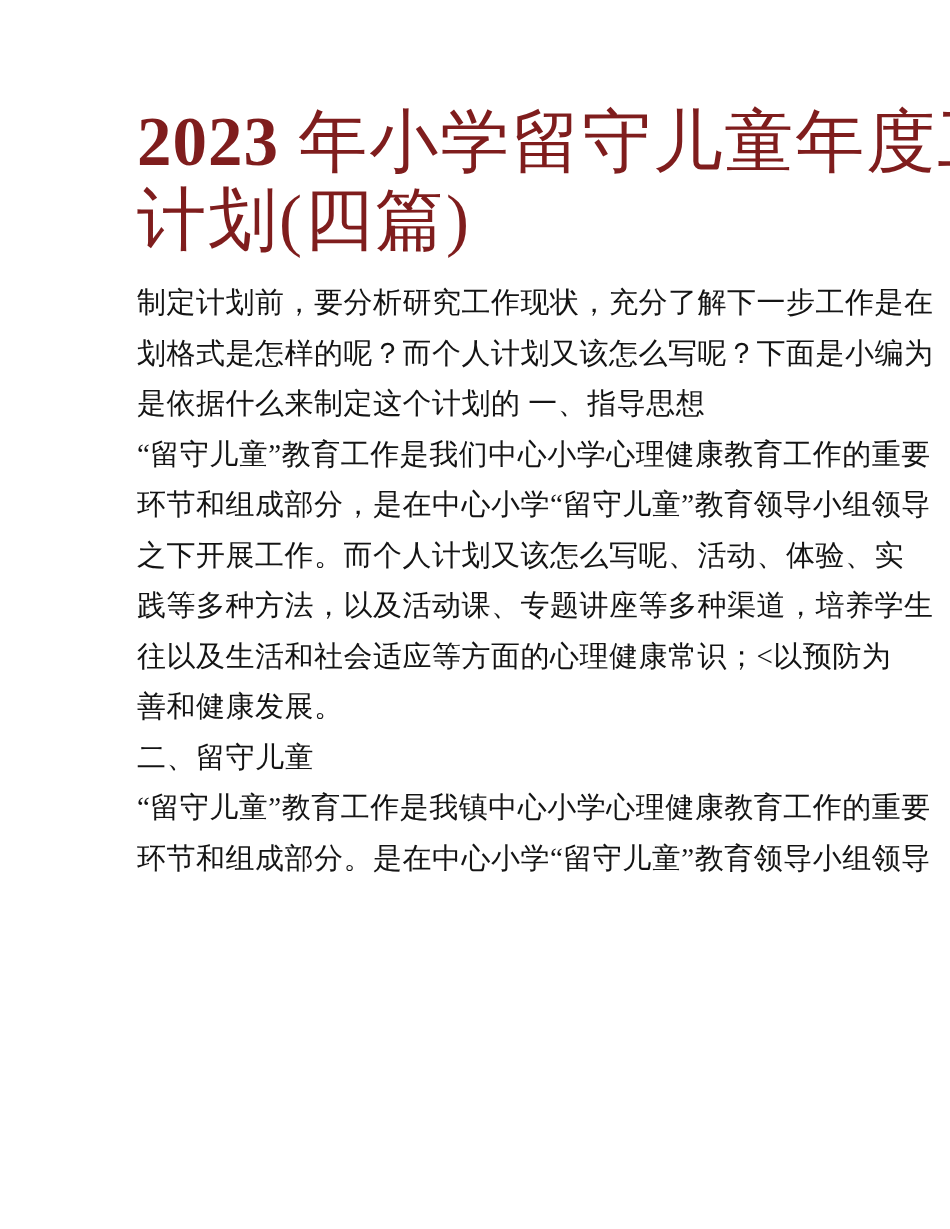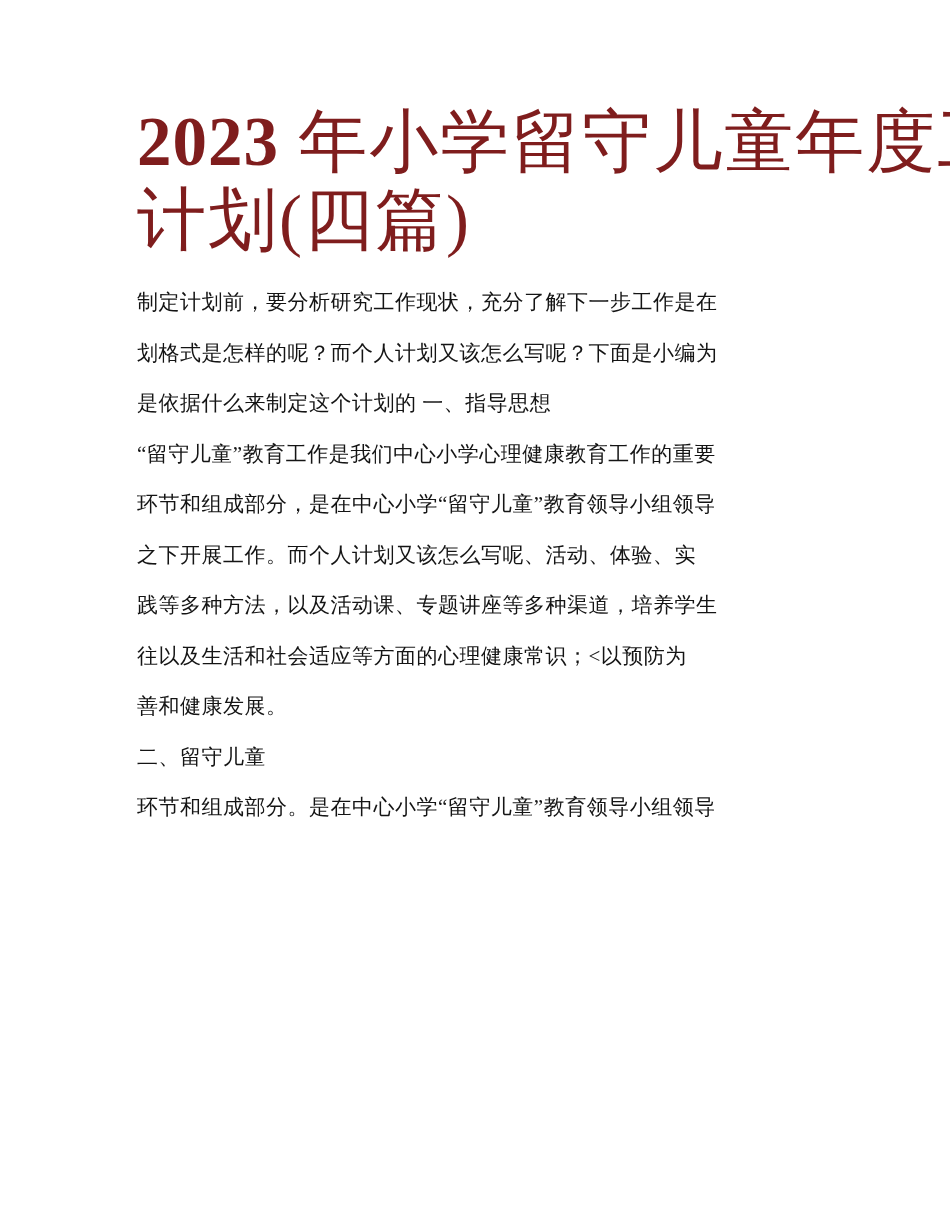--- a/index.html
+++ b/index.html
@@ -29,21 +29,21 @@
   }
   .doc-title .title-year {
     font-weight: 700;
     letter-spacing: 1px;
   }
   .doc-body {
     position: absolute;
     left: 137px;
     top: 277px;
     width: 716px;
-    font-size: 21px;
+    font-size: 29px;
     color: #141414;
     font-weight: 400;
   }
   .body-line {
     height: 50.5px;
     line-height: 50.5px;
     white-space: nowrap;
     letter-spacing: 0.5px;
   }
 </style>
@@ -61,16 +61,17 @@
     <div class="body-line">制定计划前，要分析研究工作现状，充分了解下一步工作是在</div>
     <div class="body-line">划格式是怎样的呢？而个人计划又该怎么写呢？下面是小编为</div>
     <div class="body-line">是依据什么来制定这个计划的 一、指导思想</div>
     <div class="body-line">“留守儿童”教育工作是我们中心小学心理健康教育工作的重要</div>
     <div class="body-line">环节和组成部分，是在中心小学“留守儿童”教育领导小组领导</div>
     <div class="body-line">之下开展工作。而个人计划又该怎么写呢、活动、体验、实</div>
     <div class="body-line">践等多种方法，以及活动课、专题讲座等多种渠道，培养学生</div>
     <div class="body-line">往以及生活和社会适应等方面的心理健康常识；&lt;以预防为</div>
     <div class="body-line">善和健康发展。</div>
     <div class="body-line">二、留守儿童</div>
+    <div class="body-line">“留守儿童”教育工作是我镇中心小学心理健康教育工作的重要</div>
     <div class="body-line">环节和组成部分。是在中心小学“留守儿童”教育领导小组领导</div>
   </div>
 
 </div>
 
 </body></html>

